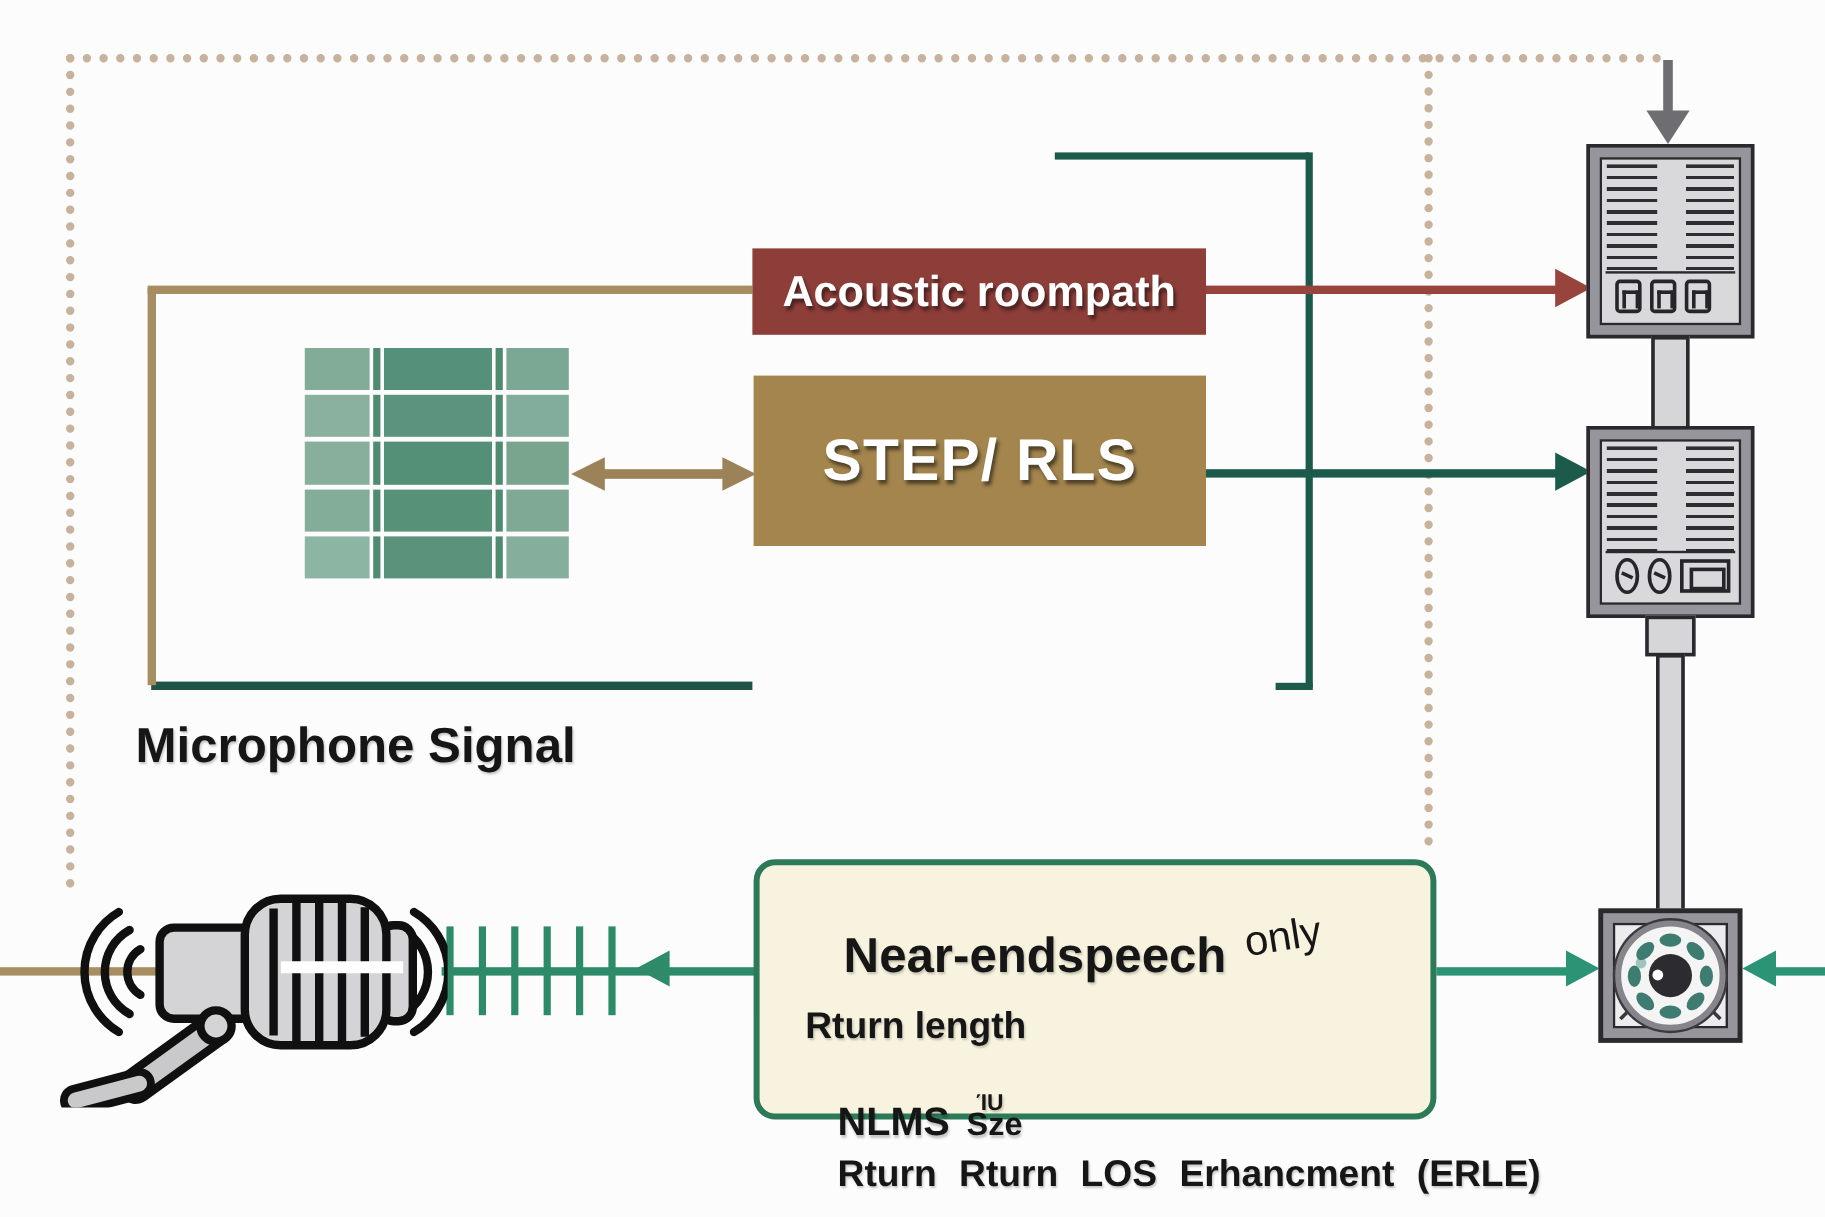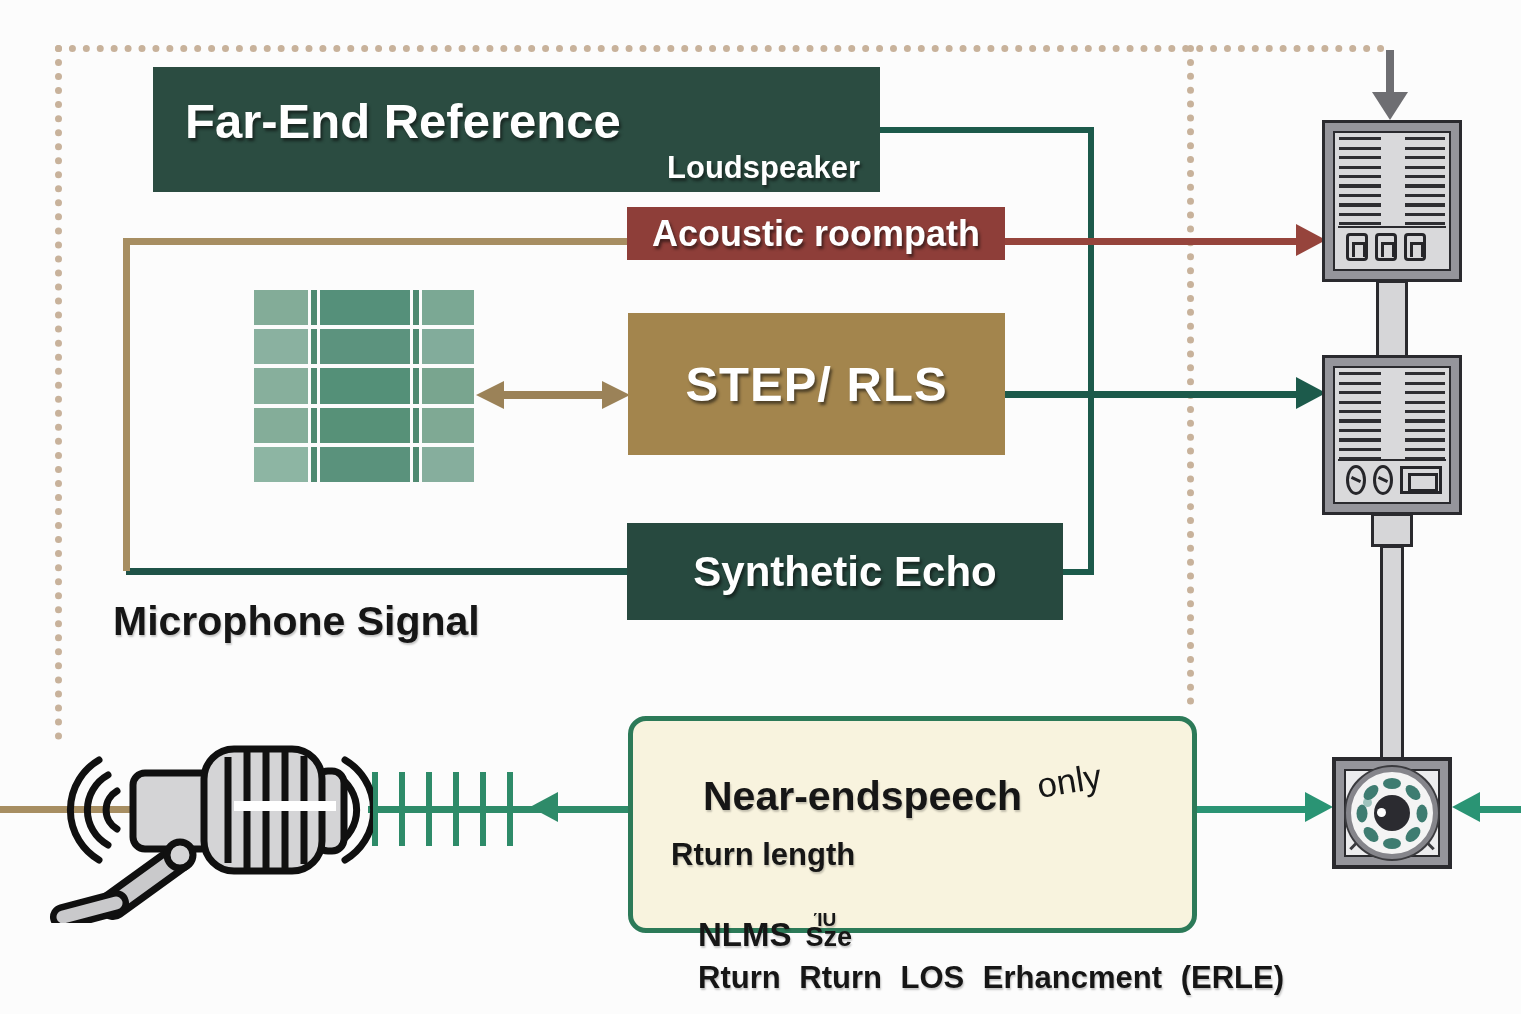--- a/index.html
+++ b/index.html
@@ -13,21 +13,21 @@
 
   
   .dot-top{left:55px;top:45px;width:1330px;height:0;border-top:7px dotted #c8b29b;}
   .dot-left{left:55px;top:45px;width:0;height:695px;border-left:7px dotted #c8b29b;}
   .dot-mid{left:1187px;top:45px;width:0;height:660px;border-left:7px dotted #c8b29b;}
 
   
   .farend{left:153px;top:67px;width:727px;height:125px;background:#2b4c41;}
   .farend .title{position:absolute;left:32px;top:26px;font-size:49px;}
   .farend .sub{position:absolute;right:20px;bottom:6px;font-size:31px;font-weight:bold;}
-  .acoustic{left:627px;top:207px;width:378px;height:53px;background:#8e3e39;font-size:36px;}
+  .acoustic{left:627px;top:207px;width:378px;height:72px;background:#8e3e39;font-size:36px;}
   .nlms{left:628px;top:313px;width:377px;height:142px;background:#a3854d;font-size:49px;letter-spacing:1px;}
   .synthetic{left:627px;top:523px;width:436px;height:97px;background:#27493f;font-size:42px;}
   .nearend{left:628px;top:716px;width:569px;height:217px;background:#f8f3de;border:5px solid #2c7a58;border-radius:18px;box-sizing:border-box;}
   .nearend .title{position:absolute;left:70px;top:52px;font-size:41px;}
   .nearend .only{position:absolute;left:404px;top:40px;font-size:35px;font-weight:400;transform:rotate(-9deg);text-shadow:none;}
   .nearend .tail{position:absolute;left:38px;top:116px;font-size:31px;}
 
   .micsignal{left:113px;top:598px;font-size:41px;}
 
   
@@ -140,24 +140,20 @@
       <div class="tick"></div>
       <div class="tick"></div>
       <div class="tick"></div>
     </div>
   <div class="head h-comb"></div>
   <div class="line ln-ne-out"></div>
   <div class="head h-ne"></div>
   <div class="line ln-right-in"></div>
   <div class="head h-right"></div>
 
-  <div class="box farend">
-    <span class="title shadowed">Far-End Reference</span>
-    <span class="sub shadowed">Loudspeaker</span>
-  </div>
 
   <div class="box acoustic shadowed">Acoustic roompath</div>
 
   <div id="weight-grid" class="abs">
       <div style="background: rgb(131, 172, 152);"></div>
       <div style="background: rgb(79, 138, 113);"></div>
       <div style="background: rgb(85, 144, 122);"></div>
       <div style="background: rgb(79, 138, 113);"></div>
       <div style="background: rgb(123, 168, 148);"></div>
       <div style="background: rgb(138, 177, 160);"></div>
@@ -177,21 +173,20 @@
       <div style="background: rgb(127, 169, 148);"></div>
       <div style="background: rgb(141, 181, 163);"></div>
       <div style="background: rgb(79, 138, 113);"></div>
       <div style="background: rgb(90, 146, 124);"></div>
       <div style="background: rgb(79, 138, 113);"></div>
       <div style="background: rgb(134, 174, 157);"></div>
     </div>
 
   <div class="box nlms shadowed">STEP/ RLS</div>
 
-  <div class="box synthetic shadowed">Synthetic Echo</div>
 
   <div class="abs micsignal blacktext">Microphone Signal</div>
 
   <div class="box nearend">
     <span class="title blacktext">Near-endspeech</span>
     <span class="only blacktext">only</span>
     <span class="tail blacktext">Rturn length</span>
   </div>
 
   <div class="device dev1">

